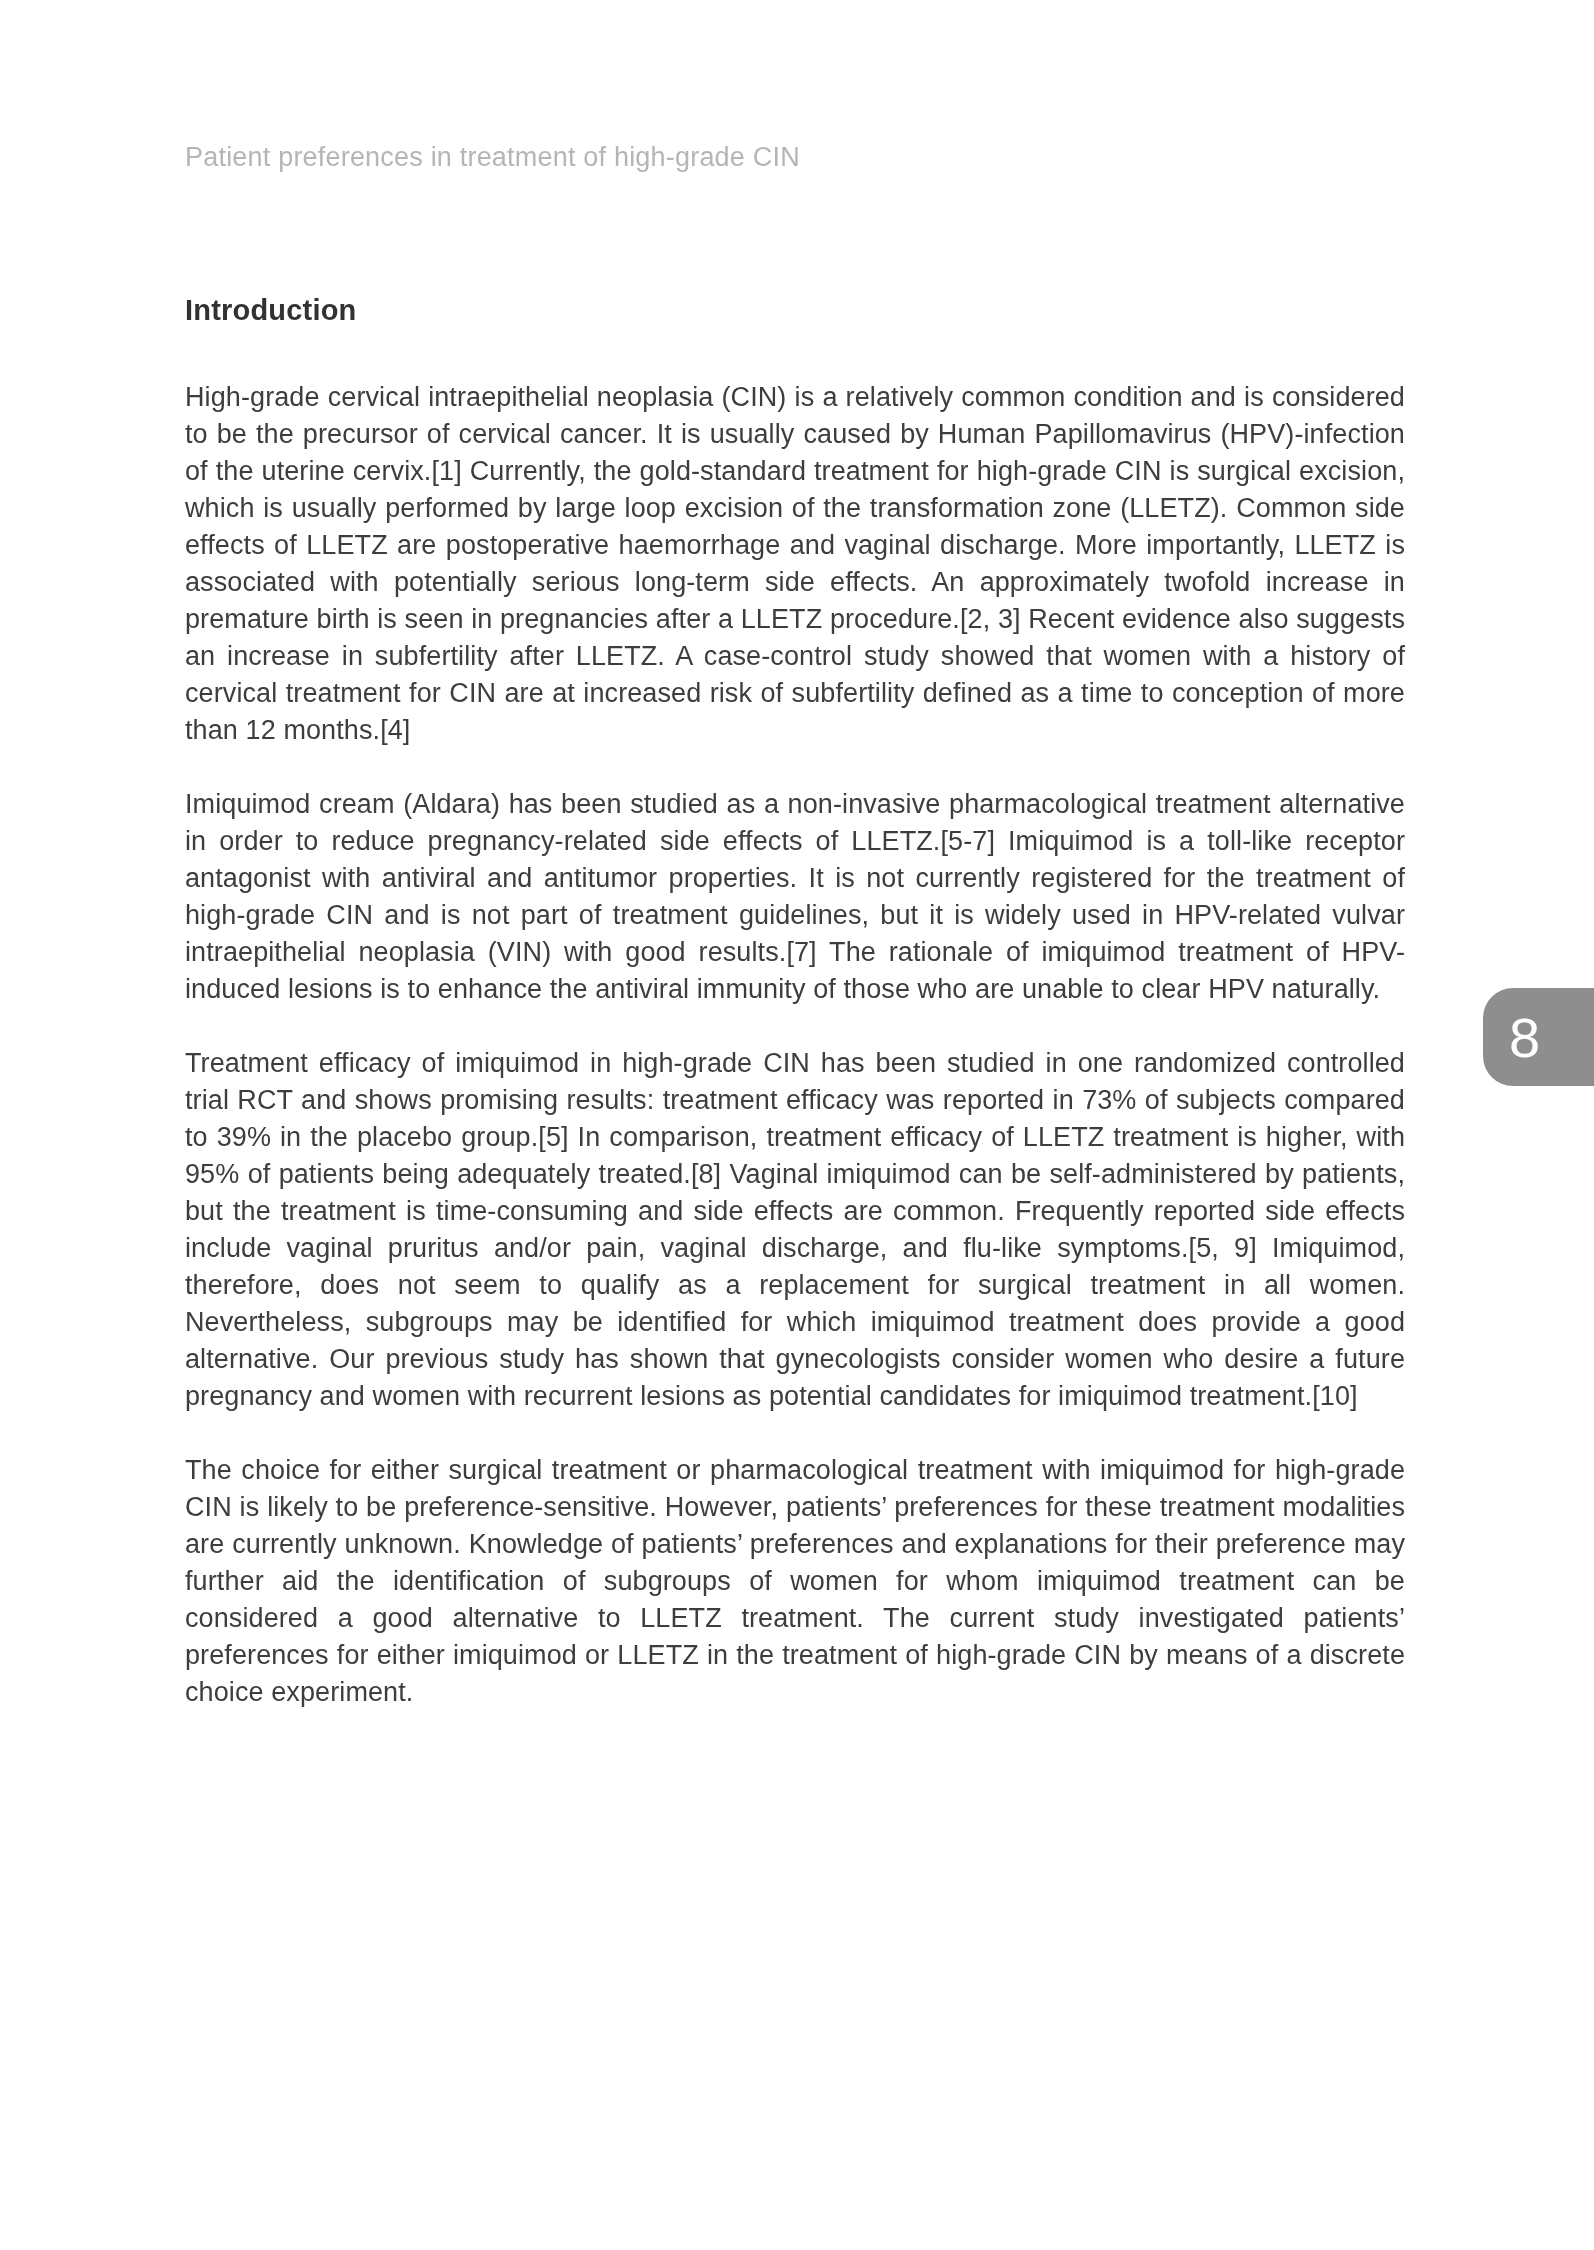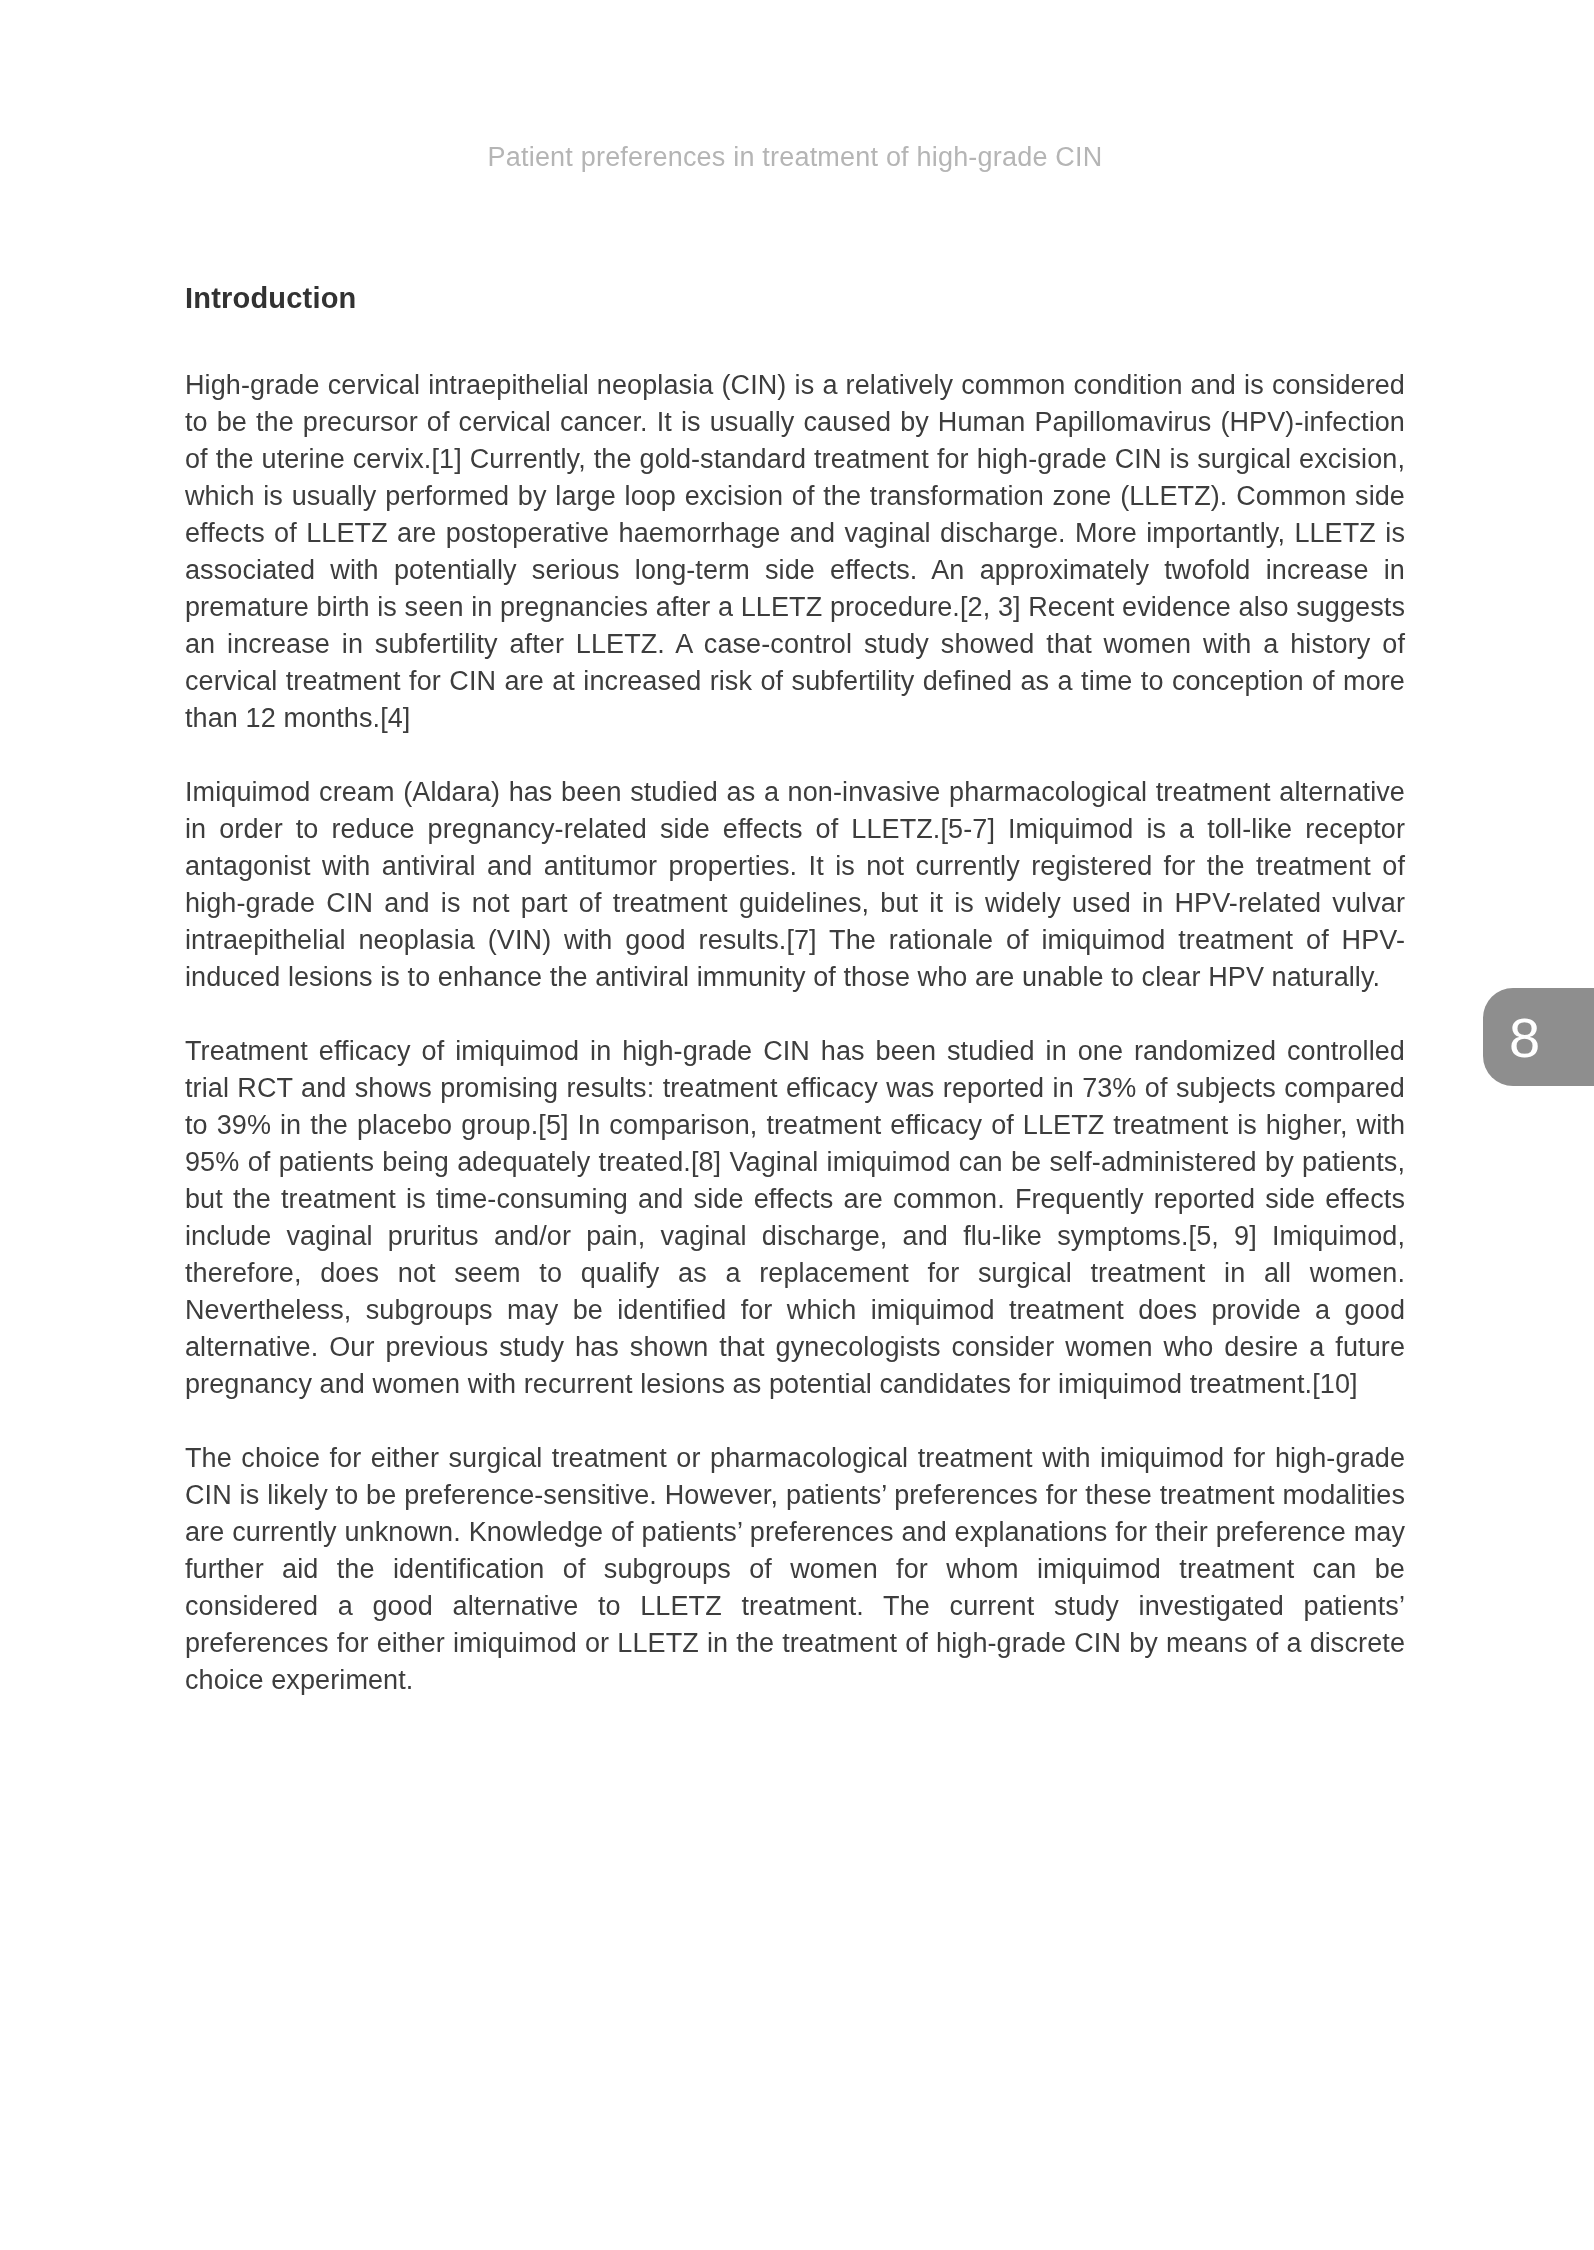--- a/index.html
+++ b/index.html
@@ -13,37 +13,37 @@
     height: 2250px;
     background: #ffffff;
     font-family: "Liberation Sans", "DejaVu Sans", sans-serif;
     overflow: hidden;
   }
   .running-header {
     position: absolute;
     top: 142px;
     left: 185px;
     width: 1220px;
-    text-align: center;
+    text-align: left;
     font-size: 27px;
     color: #b5b5b5;
     letter-spacing: 0.2px;
   }
   .content {
     position: absolute;
     top: 278px;
     left: 185px;
     width: 1220px;
     color: #3d3d3d;
   }
   .content h1 {
     font-size: 29px;
     font-weight: bold;
     color: #323232;
-    margin: 4px 0 52px 0;
+    margin: 16px 0 52px 0;
     letter-spacing: 0.2px;
   }
   .content p {
     font-size: 27px;
     line-height: 37px;
     text-align: justify;
     margin: 12px 0 37px 0;
     letter-spacing: 0.1px;
   }
   .chapter-tab {

